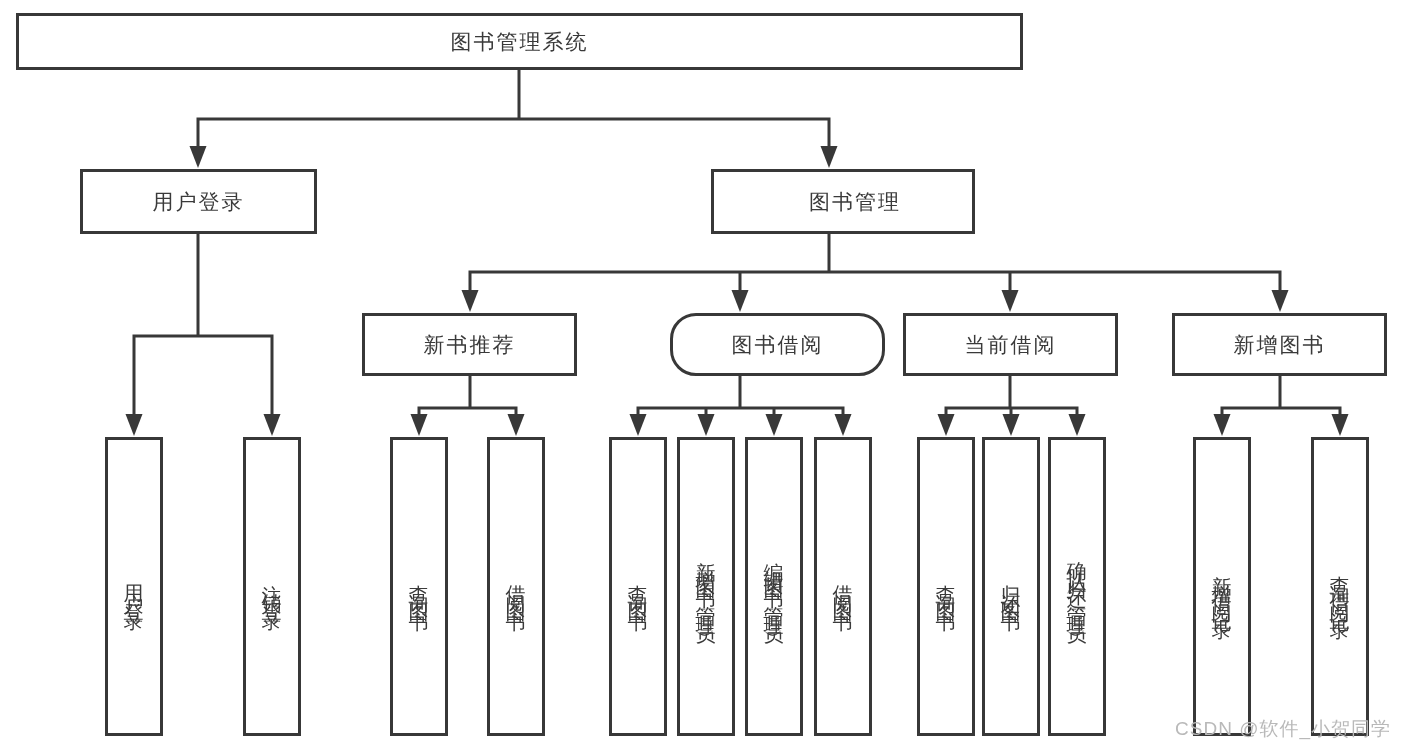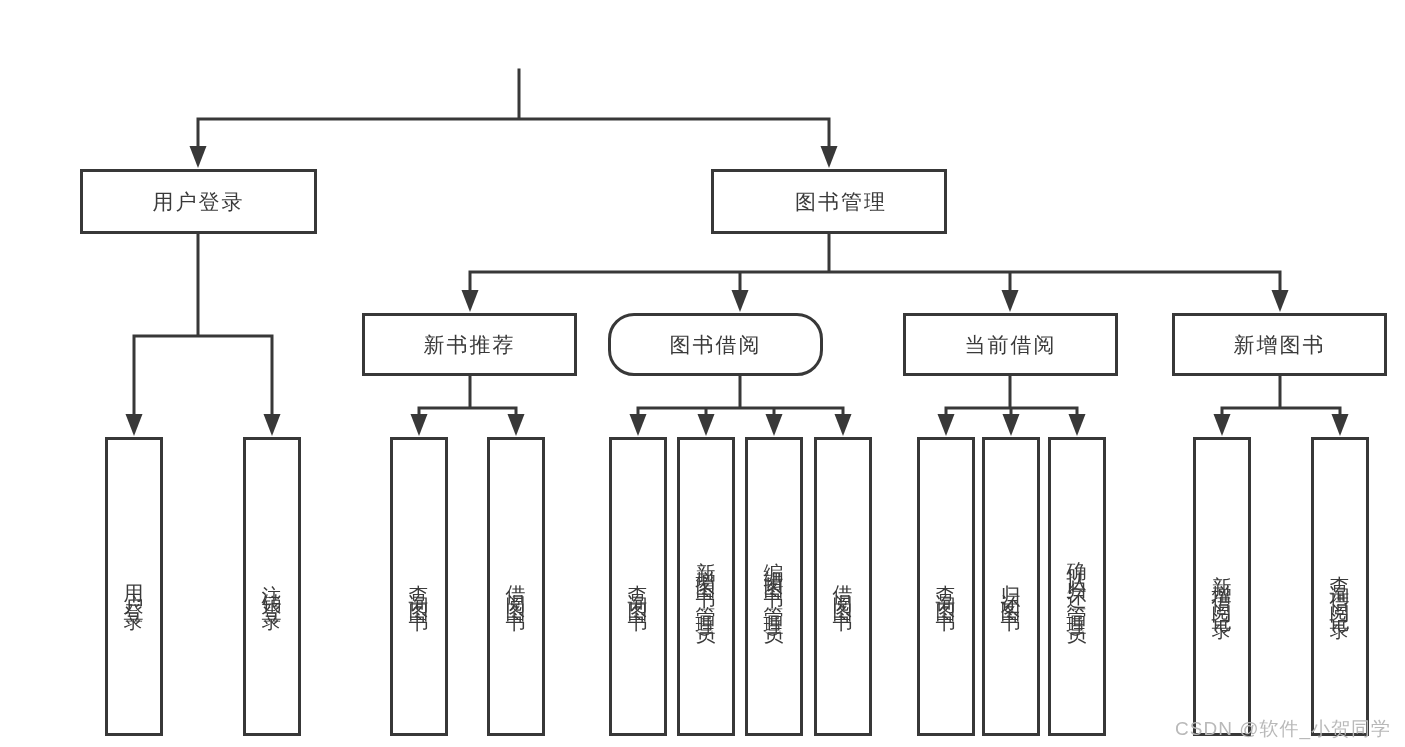--- a/index.html
+++ b/index.html
@@ -29,24 +29,24 @@
     border: 3px solid var(--border);
     background: var(--bg);
     color: var(--text);
     display: flex;
     align-items: center;
     justify-content: center;
   }
   .h-node { font-size: 21px; letter-spacing: 2px; }
   .node-root   { left: 16px;   top: 13px;  width: 1007px; height: 57px; }
   .node-login  { left: 80px;   top: 169px; width: 237px;  height: 65px; }
-  .node-mgmt   { left: 711px;  top: 169px; width: 236px;  height: 65px; padding-left: 24px; }
+  .node-mgmt   { left: 711px;  top: 169px; width: 264px;  height: 65px; padding-left: 24px; }
   .l3 { top: 313px; width: 215px; height: 63px; }
   .l3-1 { left: 362px; }
-  .l3-2 { left: 608px; border-radius: 26px; }
+  .l3-2 { left: 670px; border-radius: 26px; }
   .l3-3 { left: 903px; }
   .l3-4 { left: 1172px; }
   .leaf { top: 437px; width: 58px; height: 299px; }
   .leaf > span {
     writing-mode: vertical-rl;
     text-orientation: mixed;
     font-size: 20px;
     line-height: 1;
     letter-spacing: 9px;
     white-space: nowrap;
@@ -113,20 +113,23 @@
       <polygon points="765.5,414 782.5,414 774,436"></polygon>
       <polygon points="834.5,414 851.5,414 843,436"></polygon>
       <polygon points="937.5,414 954.5,414 946,436"></polygon>
       <polygon points="1002.5,414 1019.5,414 1011,436"></polygon>
       <polygon points="1068.5,414 1085.5,414 1077,436"></polygon>
       <polygon points="1213.5,414 1230.5,414 1222,436"></polygon>
       <polygon points="1331.5,414 1348.5,414 1340,436"></polygon>
     </g>
   </svg>
 
+  <div class="node h-node node-root">
+    <span>图书管理系统</span>
+  </div>
 
   <div class="node h-node node-login">
     <span>用户登录</span>
   </div>
   <div class="node h-node node-mgmt">
     <span>图书管理</span>
   </div>
 
   <div class="node h-node l3 l3-1">
     <span>新书推荐</span>

